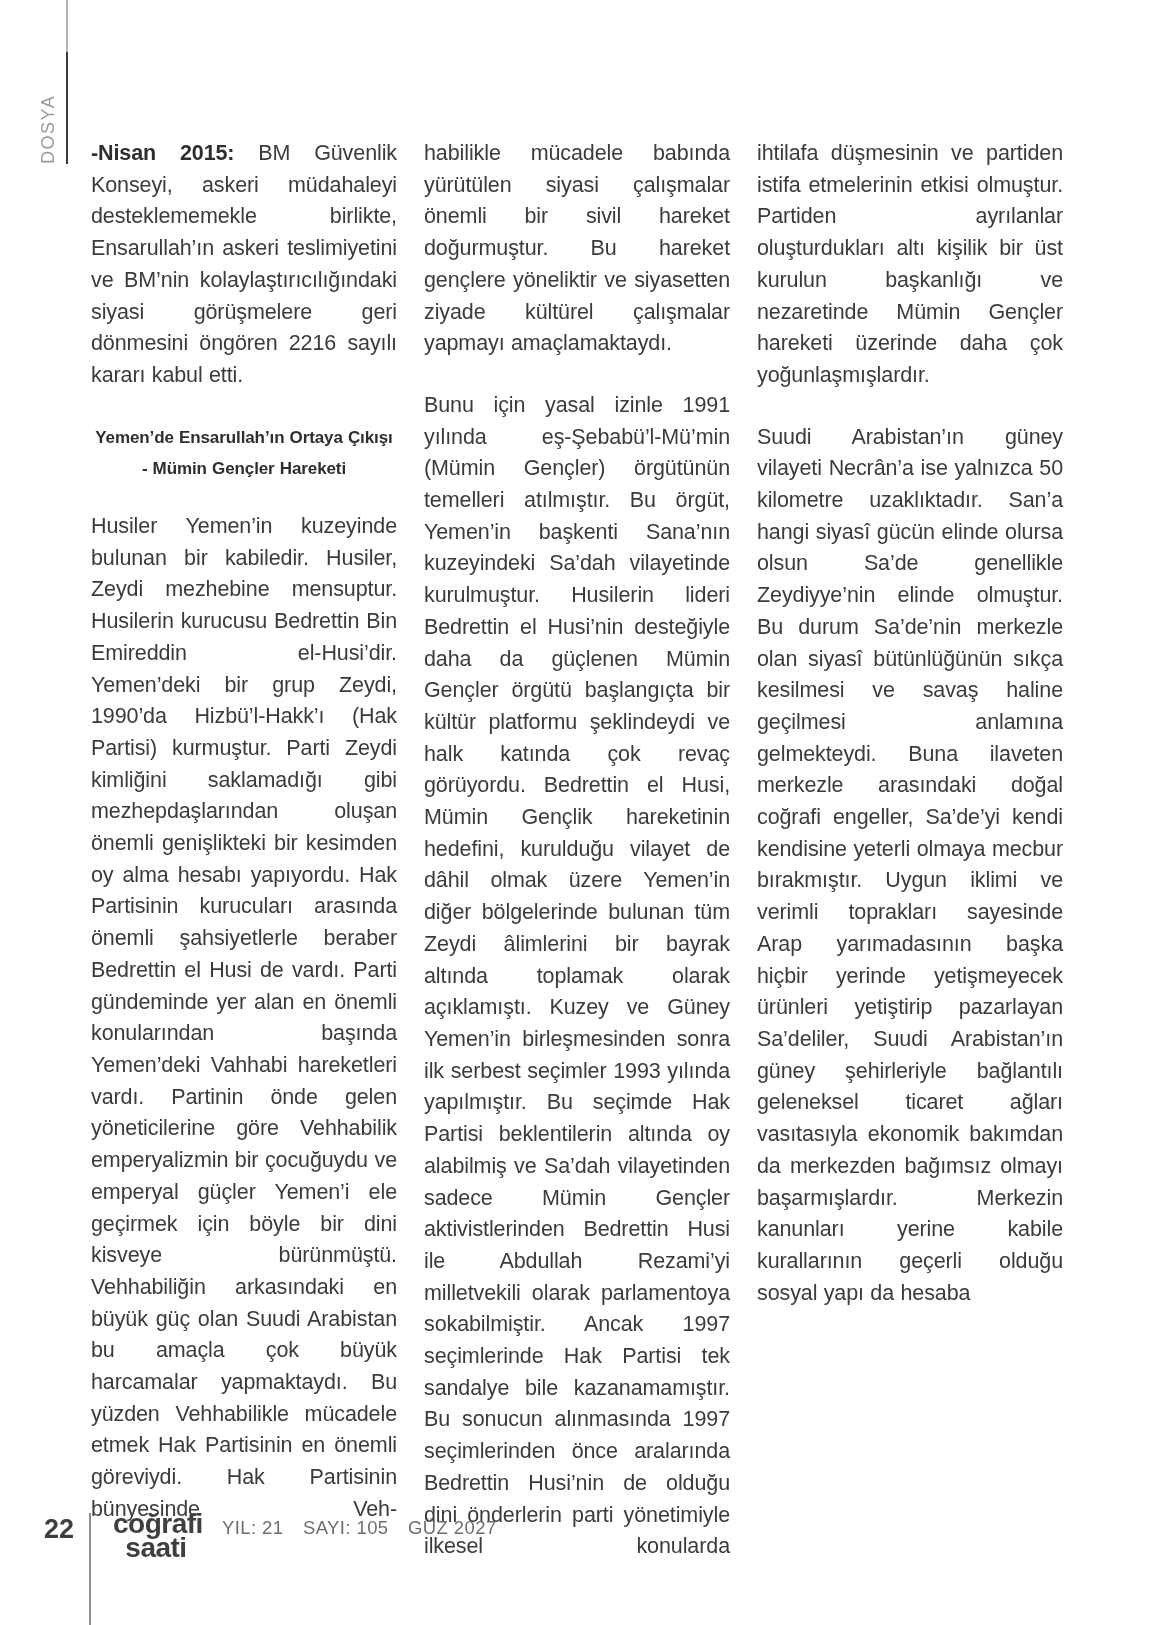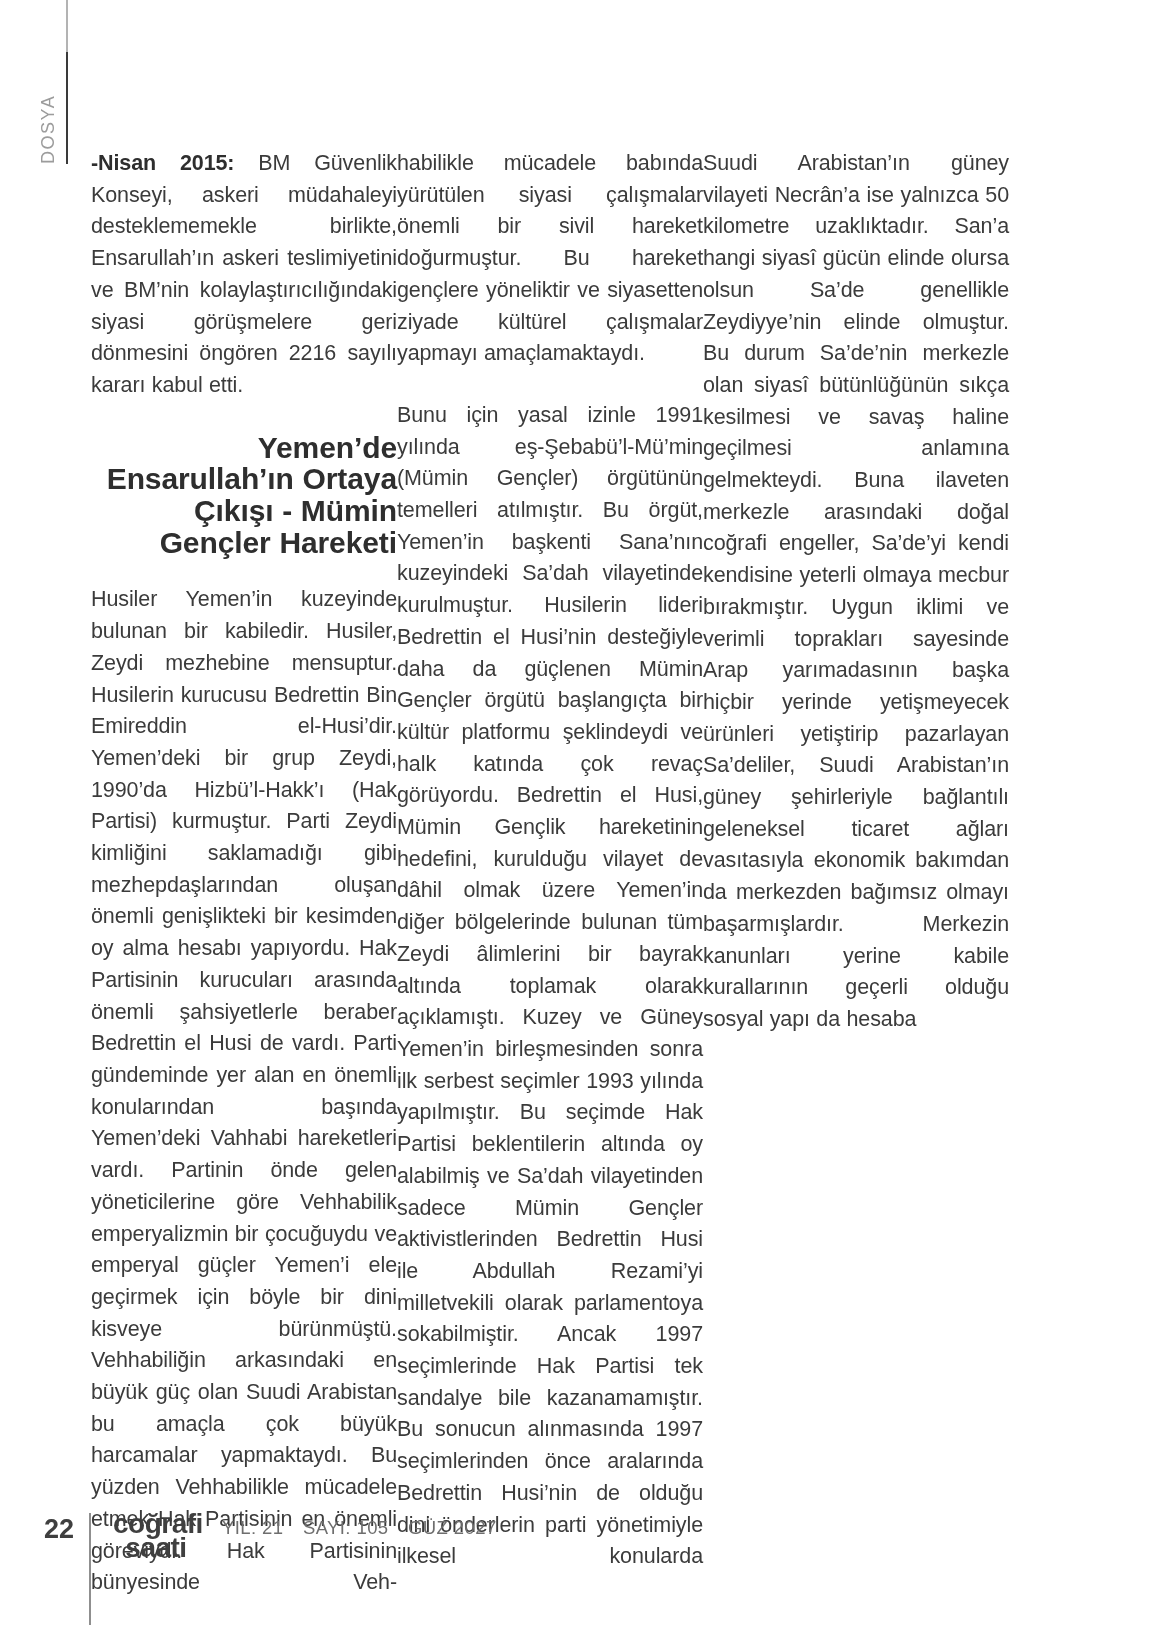--- a/index.html
+++ b/index.html
@@ -16,36 +16,36 @@
   .rule-top-dark{position:absolute;left:66px;top:52px;width:2px;height:112px;background:#3a3a3a;}
   
   .dosya{
     position:absolute;left:38px;top:164px;
     transform-origin:0 0;transform:rotate(-90deg);
     font-size:18px;letter-spacing:1.5px;color:#9c9c9c;
     white-space:nowrap;
   }
   
   .columns{
-    position:absolute;left:91px;top:148px;width:972px;
-    display:flex;
+    position:absolute;left:91px;top:138px;width:972px;
+    display:flex;gap:27px;
   }
   .col{
     width:306px;flex:0 0 306px;
     font-size:21.5px;line-height:31.7px;
     color:#3b3b3b;text-align:justify;
     letter-spacing:-0.1px;
     word-spacing:0.5px;
   }
   .col p{margin:0 0 30px 0;}
   .col p:last-child{margin-bottom:12px;}
   .col h2{
-    font-size:30px;line-height:31.7px;
+    font-size:17px;line-height:31.7px;
     margin:17px 0 26px 0;color:#2e2e2e;
-    text-align:right;
+    text-align:center;
   }
   .col p strong{color:#2e2e2e;}
   .cont{text-align-last:justify;}
   
   .page-number{
     position:absolute;left:44px;top:1514px;
     font-size:27px;font-weight:bold;color:#3f3f3f;
   }
   .footer-rule{
     position:absolute;left:89px;top:1513px;
@@ -79,20 +79,21 @@
       <div class="col">
         <p><strong>-Nisan 2015:</strong> BM Güvenlik Konseyi, askeri müdahaleyi desteklememekle birlikte, Ensarullah’ın askeri teslimiyetini ve BM’nin kolaylaştırıcılığındaki siyasi görüşmelere geri dönmesini öngören 2216 sayılı kararı kabul etti.</p>
         <h2>Yemen’de Ensarullah’ın Ortaya Çıkışı - Mümin Gençler Hareketi</h2>
         <p class="cont">Husiler Yemen’in kuzeyinde bulunan bir kabiledir. Husiler, Zeydi mezhebine mensuptur. Husilerin kurucusu Bedrettin Bin Emireddin el-Husi’dir. Yemen’deki bir grup Zeydi, 1990’da Hizbü’l-Hakk’ı (Hak Partisi) kurmuştur. Parti Zeydi kimliğini saklamadığı gibi mezhepdaşlarından oluşan önemli genişlikteki bir kesimden oy alma hesabı yapıyordu. Hak Partisinin kurucuları arasında önemli şahsiyetlerle beraber Bedrettin el Husi de vardı. Parti gündeminde yer alan en önemli konularından başında Yemen’deki Vahhabi hareketleri vardı. Partinin önde gelen yöneticilerine göre Vehhabilik emperyalizmin bir çocuğuydu ve emperyal güçler Yemen’i ele geçirmek için böyle bir dini kisveye bürünmüştü. Vehhabiliğin arkasındaki en büyük güç olan Suudi Arabistan bu amaçla çok büyük harcamalar yapmaktaydı. Bu yüzden Vehhabilikle mücadele etmek Hak Partisinin en önemli göreviydi. Hak Partisinin bünyesinde Veh-</p>
       </div>
       <div class="col">
         <p>habilikle mücadele babında yürütülen siyasi çalışmalar önemli bir sivil hareket doğurmuştur. Bu hareket gençlere yöneliktir ve siyasetten ziyade kültürel çalışmalar yapmayı amaçlamaktaydı.</p>
         <p class="cont">Bunu için yasal izinle 1991 yılında eş-Şebabü’l-Mü’min (Mümin Gençler) örgütünün temelleri atılmıştır. Bu örgüt, Yemen’in başkenti Sana’nın kuzeyindeki Sa’dah vilayetinde kurulmuştur. Husilerin lideri Bedrettin el Husi’nin desteğiyle daha da güçlenen Mümin Gençler örgütü başlangıçta bir kültür platformu şeklindeydi ve halk katında çok revaç görüyordu. Bedrettin el Husi, Mümin Gençlik hareketinin hedefini, kurulduğu vilayet de dâhil olmak üzere Yemen’in diğer bölgelerinde bulunan tüm Zeydi âlimlerini bir bayrak altında toplamak olarak açıklamıştı. Kuzey ve Güney Yemen’in birleşmesinden sonra ilk serbest seçimler 1993 yılında yapılmıştır. Bu seçimde Hak Partisi beklentilerin altında oy alabilmiş ve Sa’dah vilayetinden sadece Mümin Gençler aktivistlerinden Bedrettin Husi ile Abdullah Rezami’yi milletvekili olarak parlamentoya sokabilmiştir. Ancak 1997 seçimlerinde Hak Partisi tek sandalye bile kazanamamıştır. Bu sonucun alınmasında 1997 seçimlerinden önce aralarında Bedrettin Husi’nin de olduğu dini önderlerin parti yönetimiyle ilkesel konularda</p>
       </div>
       <div class="col">
+        <p>ihtilafa düşmesinin ve partiden istifa etmelerinin etkisi olmuştur. Partiden ayrılanlar oluşturdukları altı kişilik bir üst kurulun başkanlığı ve nezaretinde Mümin Gençler hareketi üzerinde daha çok yoğunlaşmışlardır.</p>
         <p>Suudi Arabistan’ın güney vilayeti Necrân’a ise yalnızca 50 kilometre uzaklıktadır. San’a hangi siyasî gücün elinde olursa olsun Sa’de genellikle Zeydiyye’nin elinde olmuştur. Bu durum Sa’de’nin merkezle olan siyasî bütünlüğünün sıkça kesilmesi ve savaş haline geçilmesi anlamına gelmekteydi. Buna ilaveten merkezle arasındaki doğal coğrafi engeller, Sa’de’yi kendi kendisine yeterli olmaya mecbur bırakmıştır. Uygun iklimi ve verimli toprakları sayesinde Arap yarımadasının başka hiçbir yerinde yetişmeyecek ürünleri yetiştirip pazarlayan Sa’deliler, Suudi Arabistan’ın güney şehirleriyle bağlantılı geleneksel ticaret ağları vasıtasıyla ekonomik bakımdan da merkezden bağımsız olmayı başarmışlardır. Merkezin kanunları yerine kabile kurallarının geçerli olduğu sosyal yapı da hesaba</p>
       </div>
     </div>
 
   <div class="page-number">22</div>
   <div class="footer-rule"></div>
 
   <div class="logo">
     <div>coğrafi</div>
     <div>saati</div>

